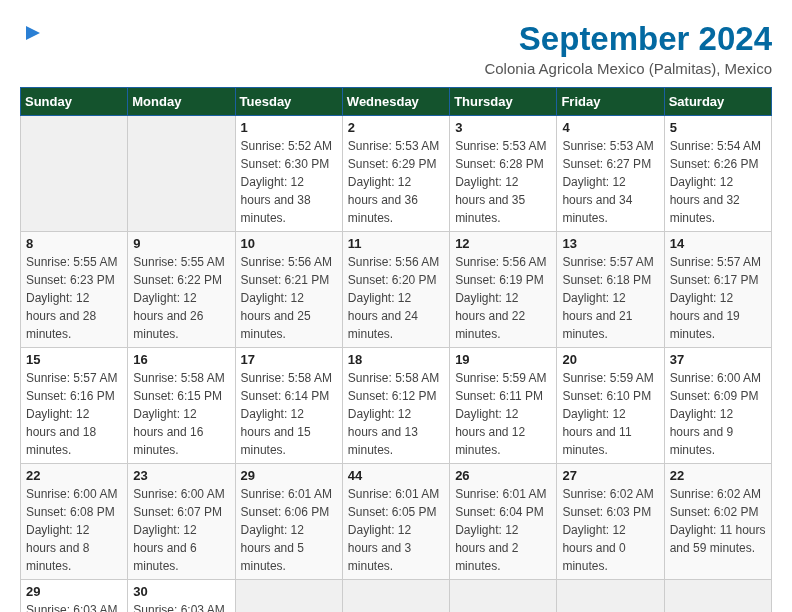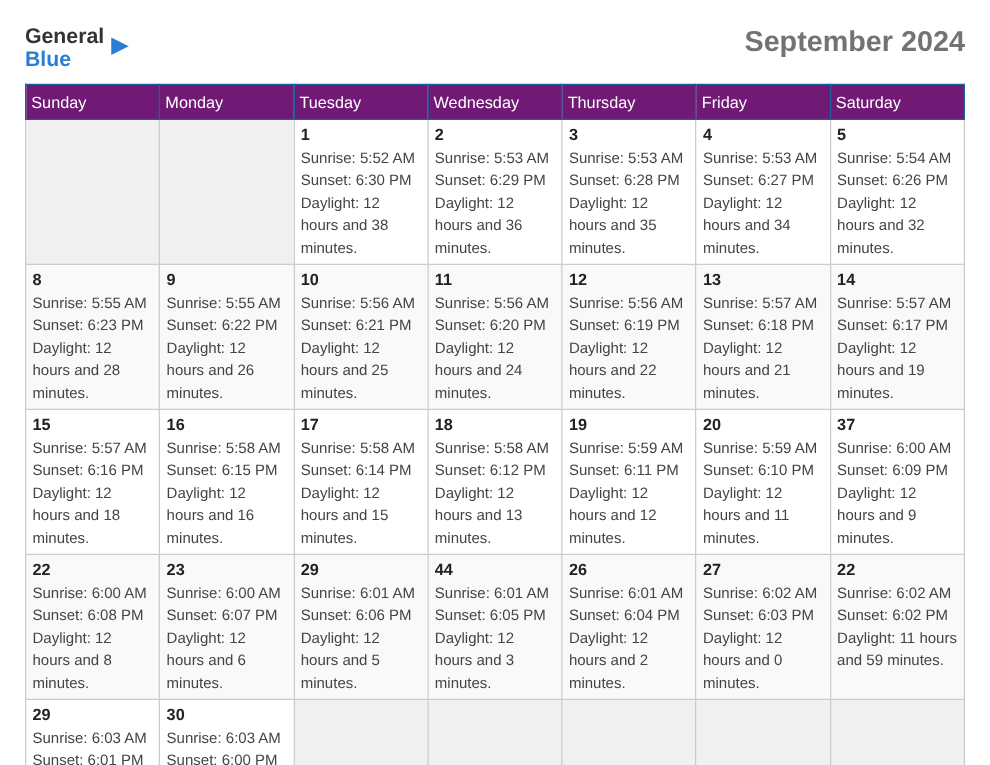--- a/index.html
+++ b/index.html
@@ -17,41 +17,41 @@
     }
     .logo {
       width: 90px;
       flex-shrink: 0;
     }
     .title-area {
       flex: 1;
       text-align: right;
     }
     .main-title {
-      font-size: 23px;
+      font-size: 33px;
       font-weight: bold;
-      color: #737373;
+      color: #0369a1;
     }
     .subtitle {
       font-size: 15px;
       color: #555;
       margin-top: 2px;
     }
     .calendar {
       width: 100%;
       border-collapse: collapse;
       font-size: 11px;
     }
     .calendar th {
-      background: #701a75;
+      background: #14532d;
       color: #fff;
       padding: 6px 4px;
       text-align: left;
       font-size: 13px;
-      font-weight: normal;
+      font-weight: bold;
       border: 1px solid #1a5fa0;
     }
     .calendar td {
       border: 1px solid #ccc;
       vertical-align: top;
       padding: 4px 5px;
       width: 14.28%;
       min-height: 80px;
       background: #fff;
     }
@@ -75,33 +75,30 @@
     }
     .row-stripe-1 td { background: #ffffff; }
     .row-stripe-2 td { background: #f2f2f2; }
   </style>
 </head>
 <body>
 
 <div class="header-area">
   <div class="logo">
     <div style="display:flex;align-items:center;">
-      <div style="display:flex;flex-direction:column;line-height:1.1;">
-        <span style="font-size:17px;font-weight:bold;color:#333;">General</span>
-        <span style="font-size:17px;font-weight:bold;color:#2a7fd4;">Blue</span>
-      </div>
       <div style="margin-left:2px;margin-top:2px;">
         <svg width="22" height="22" viewBox="0 0 22 22">
           <polygon points="4,4 18,11 4,18" fill="#2a7fd4"></polygon>
         </svg>
       </div>
     </div>
   </div>
   <div class="title-area">
     <div class="main-title">September 2024</div>
+    <div class="subtitle">Colonia Agricola Mexico (Palmitas), Mexico</div>
   </div>
 </div>
 
 <table class="calendar">
   <thead>
     <tr>
     <th>Sunday</th>
         <th>Monday</th>
         <th>Tuesday</th>
         <th>Wednesday</th>

